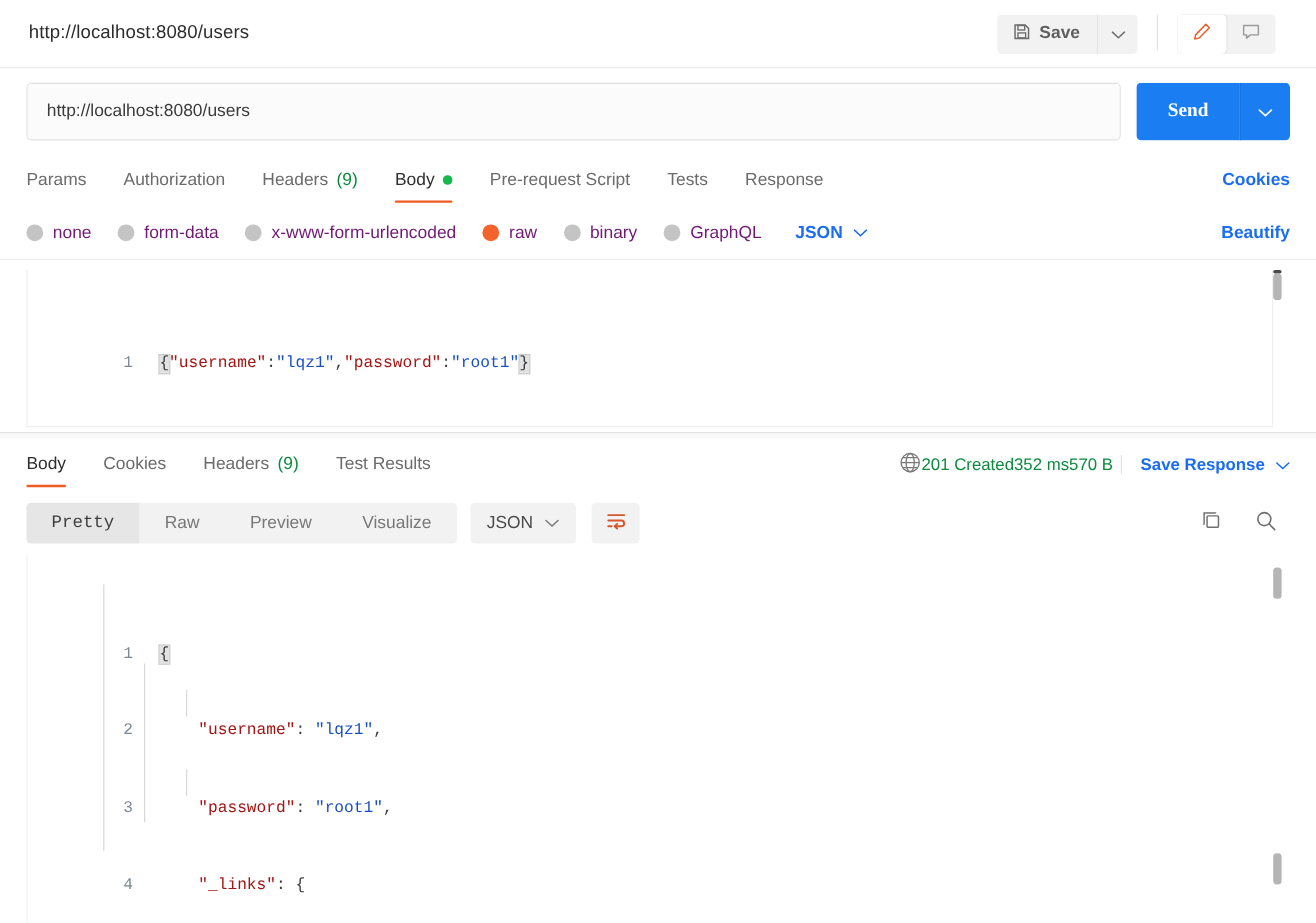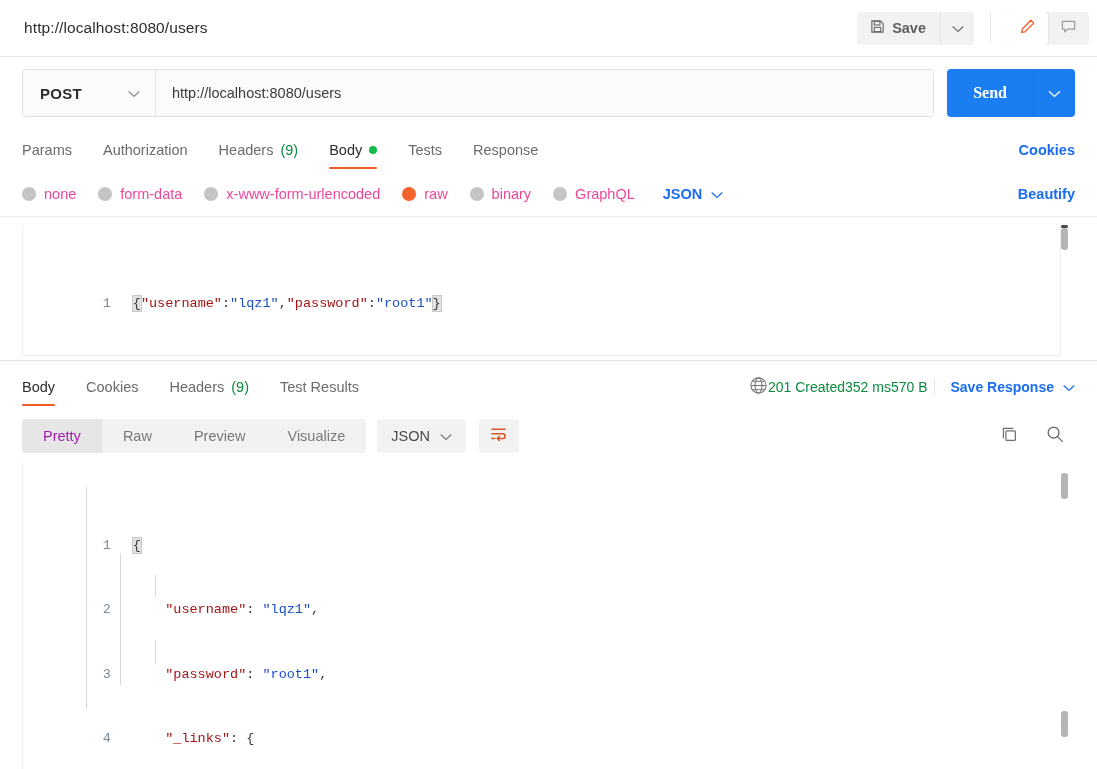--- a/index.html
+++ b/index.html
@@ -32,21 +32,21 @@
   }
   .req-title {
     margin-left: 24px;
     font-size: 15.5px;
     color: #2d2d2d;
     letter-spacing: .1px;
   }
   .topbar-right {
     margin-left: auto;
     display: flex;
-    padding-right: 8px;
+    padding-right: 34px;
   }
   .save-group {
     display: flex;
     align-items: stretch;
     height: 33px;
     border-radius: 4px;
     overflow: hidden;
   }
   .save-btn {
     display: flex;
@@ -232,21 +232,21 @@
     align-items: center;
     padding: 0 22px;
     border-bottom: 1px solid #ebebeb;
   }
   .radio-item {
     display: flex;
     align-items: center;
     gap: 8px;
     margin-right: 22px;
     font-size: 14.5px;
-    color: #ec4899;
+    color: #701a75;
     cursor: pointer;
     white-space: nowrap;
   }
   .radio {
     width: 14px; height: 14px;
     border-radius: 50%;
     background: #c4c4c4;
     flex: none;
   }
   .radio.on { background: #f4632b; }
@@ -367,21 +367,22 @@
   .seg {
     display: flex;
     align-items: center;
     padding: 0 21px;
     font-size: 14.5px;
     color: #787878;
     cursor: pointer;
   }
   .seg.active {
     background: #e6e6e6;
-    color: #a21caf;
+    color: #404040;
+    font-family: Liberation Mono, monospace;
   }
   .pill {
     height: 34px;
     background: #f2f2f2;
     border-radius: 4px;
     display: flex;
     align-items: center;
     gap: 10px;
     padding: 0 14px;
     margin-left: 11px;
@@ -481,28 +482,20 @@
               <path d="M2.5 3.5h13v8.2h-7l-3.4 2.9v-2.9h-2.6z" fill="none" stroke="#9a9a9a" stroke-width="1.25" stroke-linejoin="round"></path>
             </svg>
           </span>
         </button>
       </div>
     </div>
   </div>
 
   <div class="urlbar">
     <div class="url-field">
-      <div class="method-sel">
-        <span class="method-name">POST</span>
-        <span>
-          <svg width="12" height="8" viewBox="0 0 12 8">
-            <path d="M1 1.8L6 6.4L11 1.8" fill="none" stroke="#8a8a8a" stroke-width="1.25" stroke-linecap="round"></path>
-          </svg>
-        </span>
-      </div>
       <input class="url-input" type="text" value="http://localhost:8080/users" style="">
     </div>
 
     <div class="send-group">
       <button class="send-btn">Send</button>
       <button class="send-caret">
         <span>
           <svg width="13" height="8" viewBox="0 0 12 8">
             <path d="M1 1.8L6 6.4L11 1.8" fill="none" stroke="#ffffff" stroke-width="1.35" stroke-linecap="round"></path>
           </svg>
@@ -518,20 +511,23 @@
     <div class="tab">
       <span>Authorization</span>
     </div>
     <div class="tab">
       <span>Headers</span>
       <span class="count">(9)</span>
     </div>
     <div class="tab active">
       <span>Body</span>
       <span class="greendot"></span>
+    </div>
+    <div class="tab">
+      <span>Pre-request Script</span>
     </div>
     <div class="tab">
       <span>Tests</span>
     </div>
     <div class="tab">
       <span>Response</span>
     </div>
     <div class="link-blue">Cookies</div>
   </div>
 

